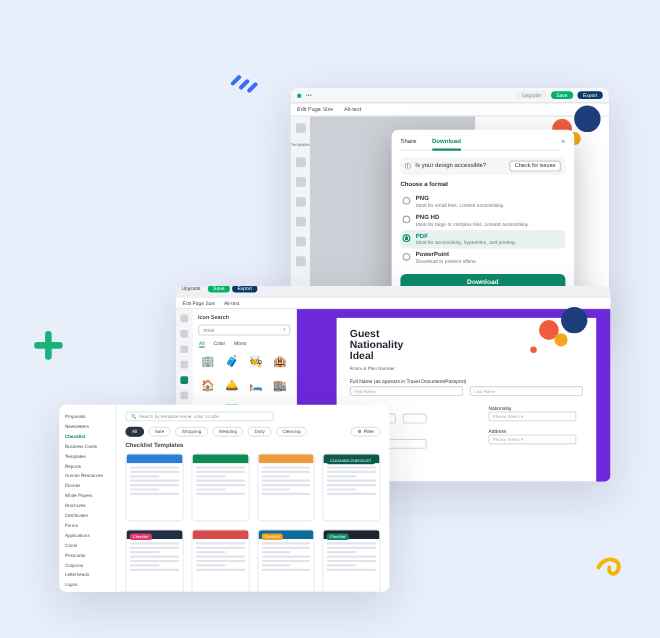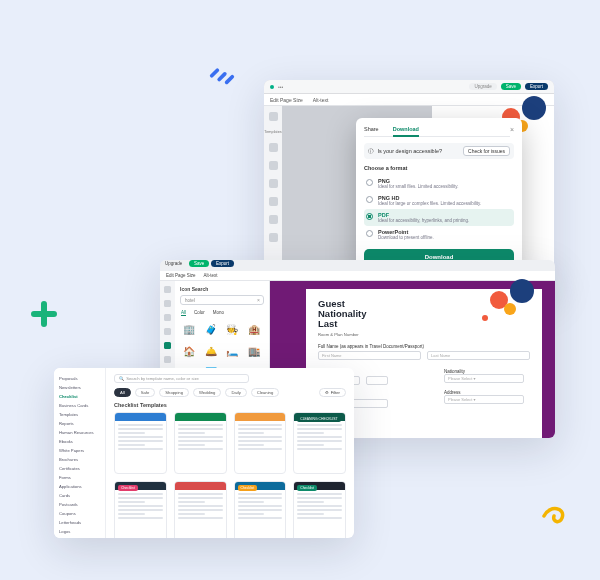--- a/index.html
+++ b/index.html
@@ -136,21 +136,21 @@
   .panel .filters .active { color: #0d8a6a; border-bottom: 1px solid #0d8a6a; }
   .panel .grid {
     display: grid; grid-template-columns: repeat(4, 1fr); gap: 3px;
   }
   .panel .grid .icell {
     aspect-ratio: 1; display: flex; align-items: center; justify-content: center;
     font-size: 10px; color: #2b2f36;
   }
   .win2 .canvas2 {
     position: absolute; left: 110px; right: 0; top: 21px; bottom: 0;
-    background: #701a75;
+    background: #6d28d9;
   }
   .win2 .doc2 {
     position: absolute; left: 36px; top: 8px; width: 236px; height: 100%;
     background: #fff; padding: 10px 12px;
   }
   .doc2 .orbs2 { position: absolute; right: 0; top: 0; width: 60px; height: 36px; }
   .doc2 h1 { font-size: 9.5px; font-weight: 800; line-height: 1.05; color: #1e2430; }
   .doc2 .tiny { font-size: 4.2px; color: #666; margin-top: 3px; }
   .doc2 .field-lbl { font-size: 4.5px; color: #333; margin-top: 7px; }
   .doc2 .row { display: flex; gap: 6px; margin-top: 2px; }
@@ -348,21 +348,21 @@
     <div class="doc2">
       <div class="orbs2">
         <div class="orb o1"></div>
           <div class="orb o2"></div>
           <div class="orb o3"></div>
           <div class="orb o4"></div>
       </div>
       <h1>
         <span>Guest</span><br>
         <span>Nationality</span><br>
-        <span>Last</span>
+        <span>Ideal</span>
       </h1>
       <div class="tiny">Room &amp; Plan Number</div>
 
       <div class="field-lbl">Full Name (as appears in Travel Document/Passport)</div>
       <div class="row">
         <div class="inp">First Name</div>
         <div class="inp">Last Name</div>
       </div>
 
       <div class="row">

